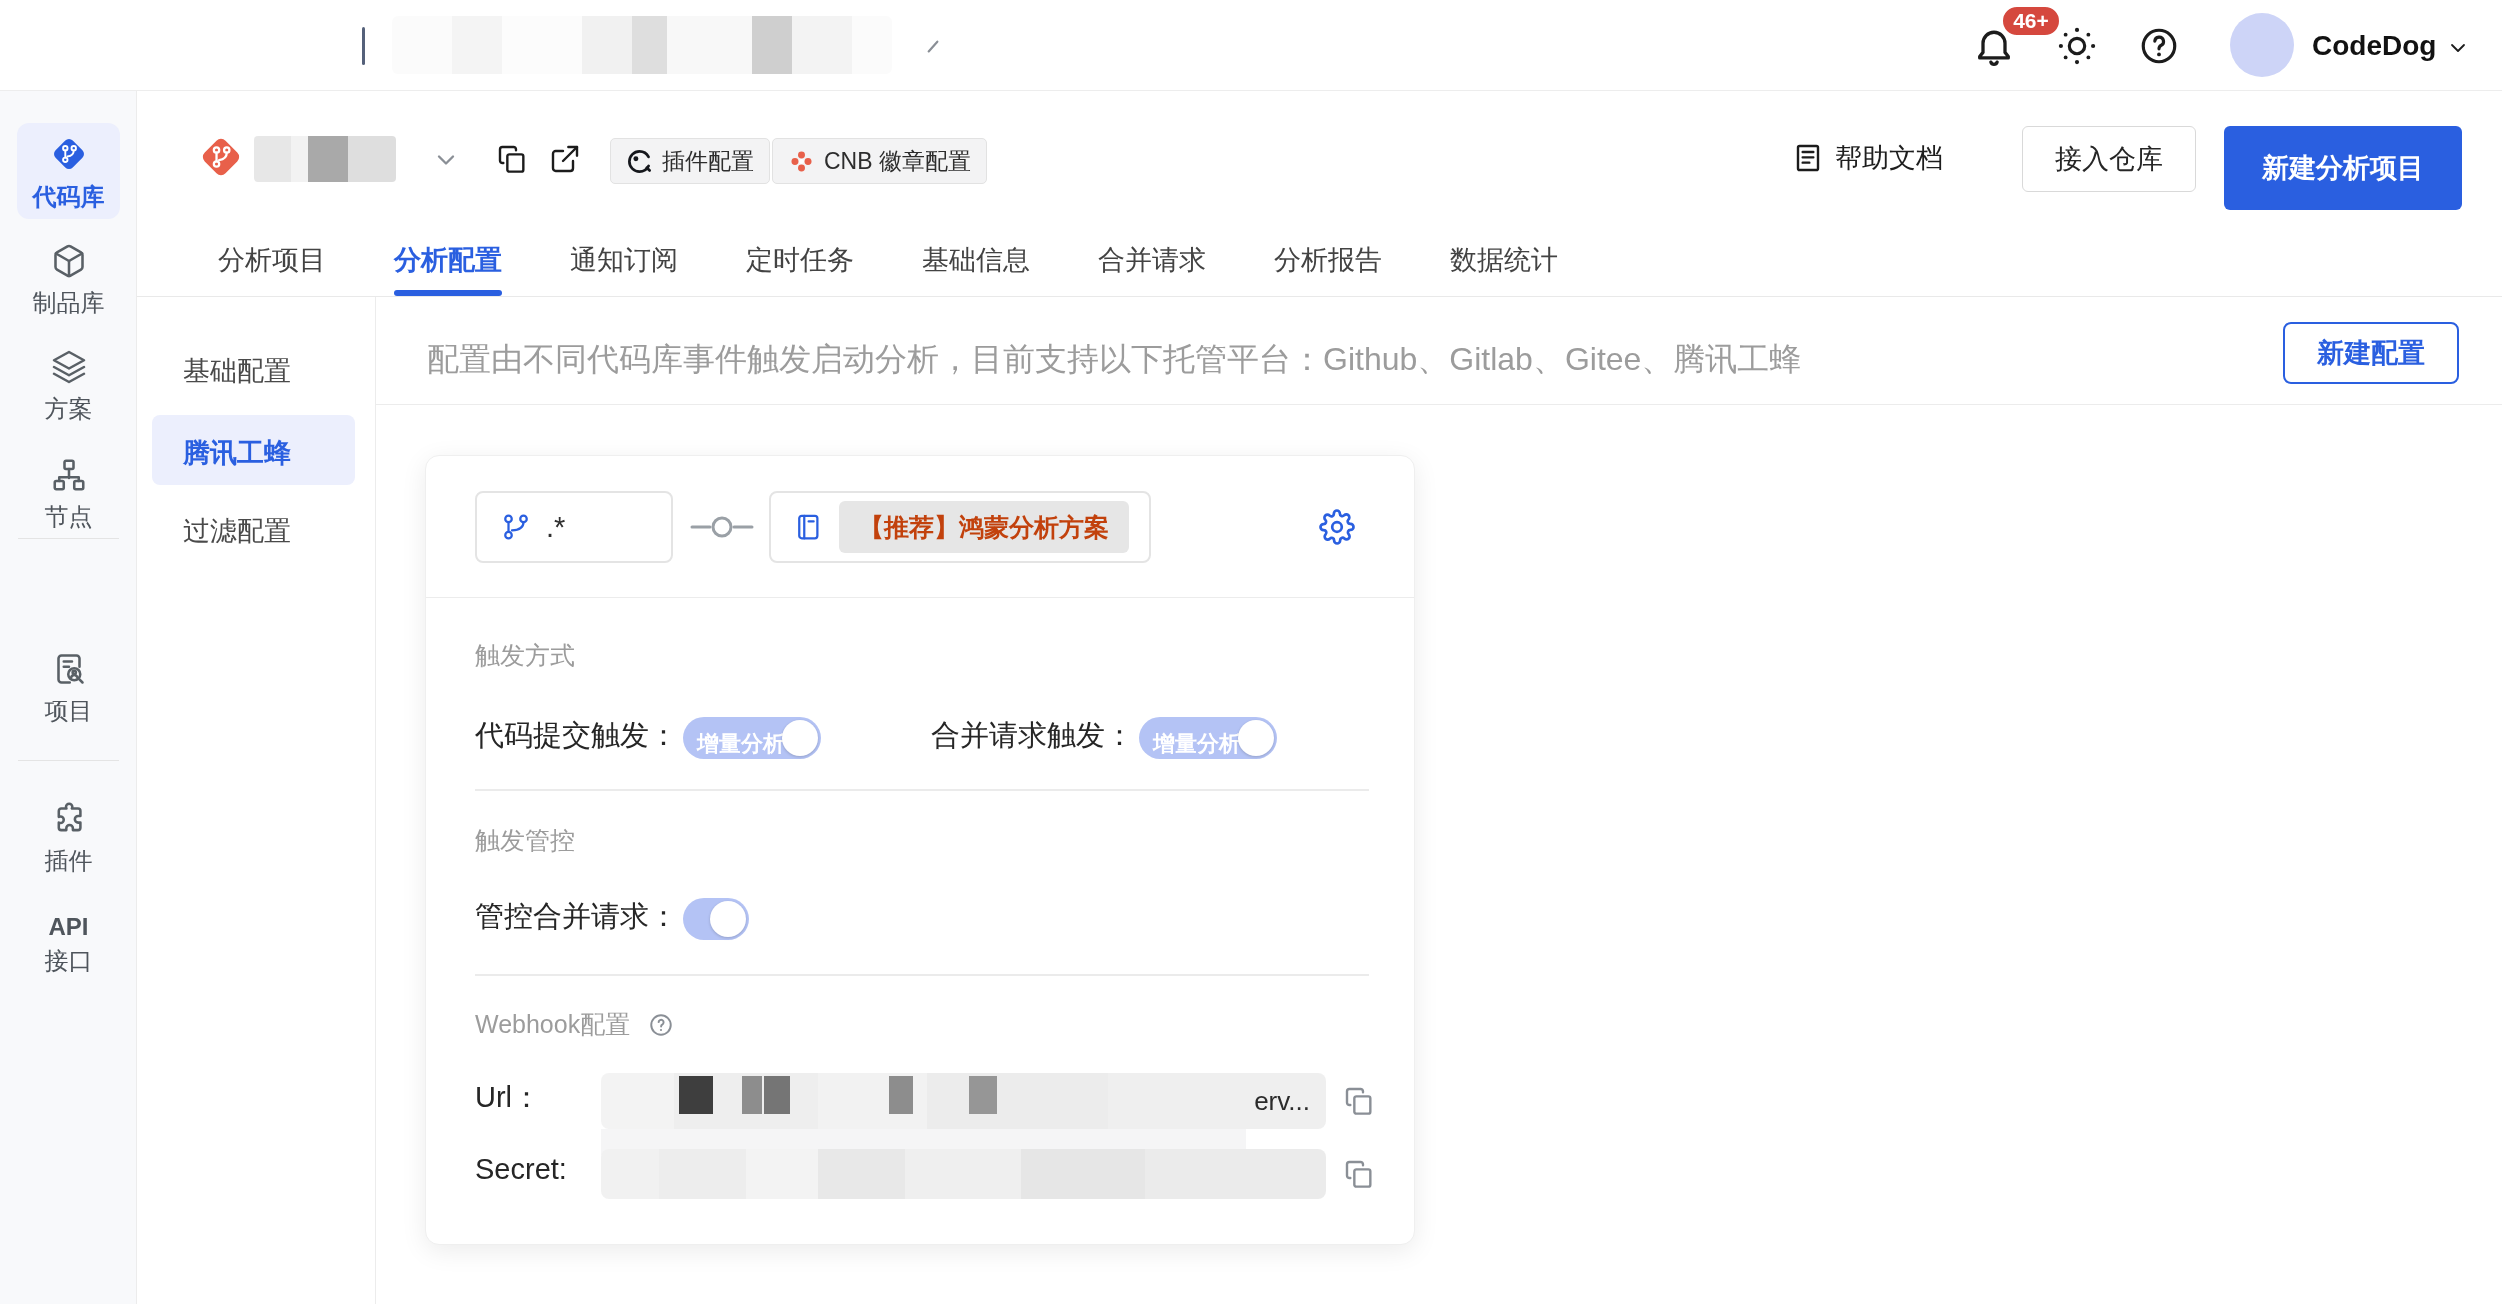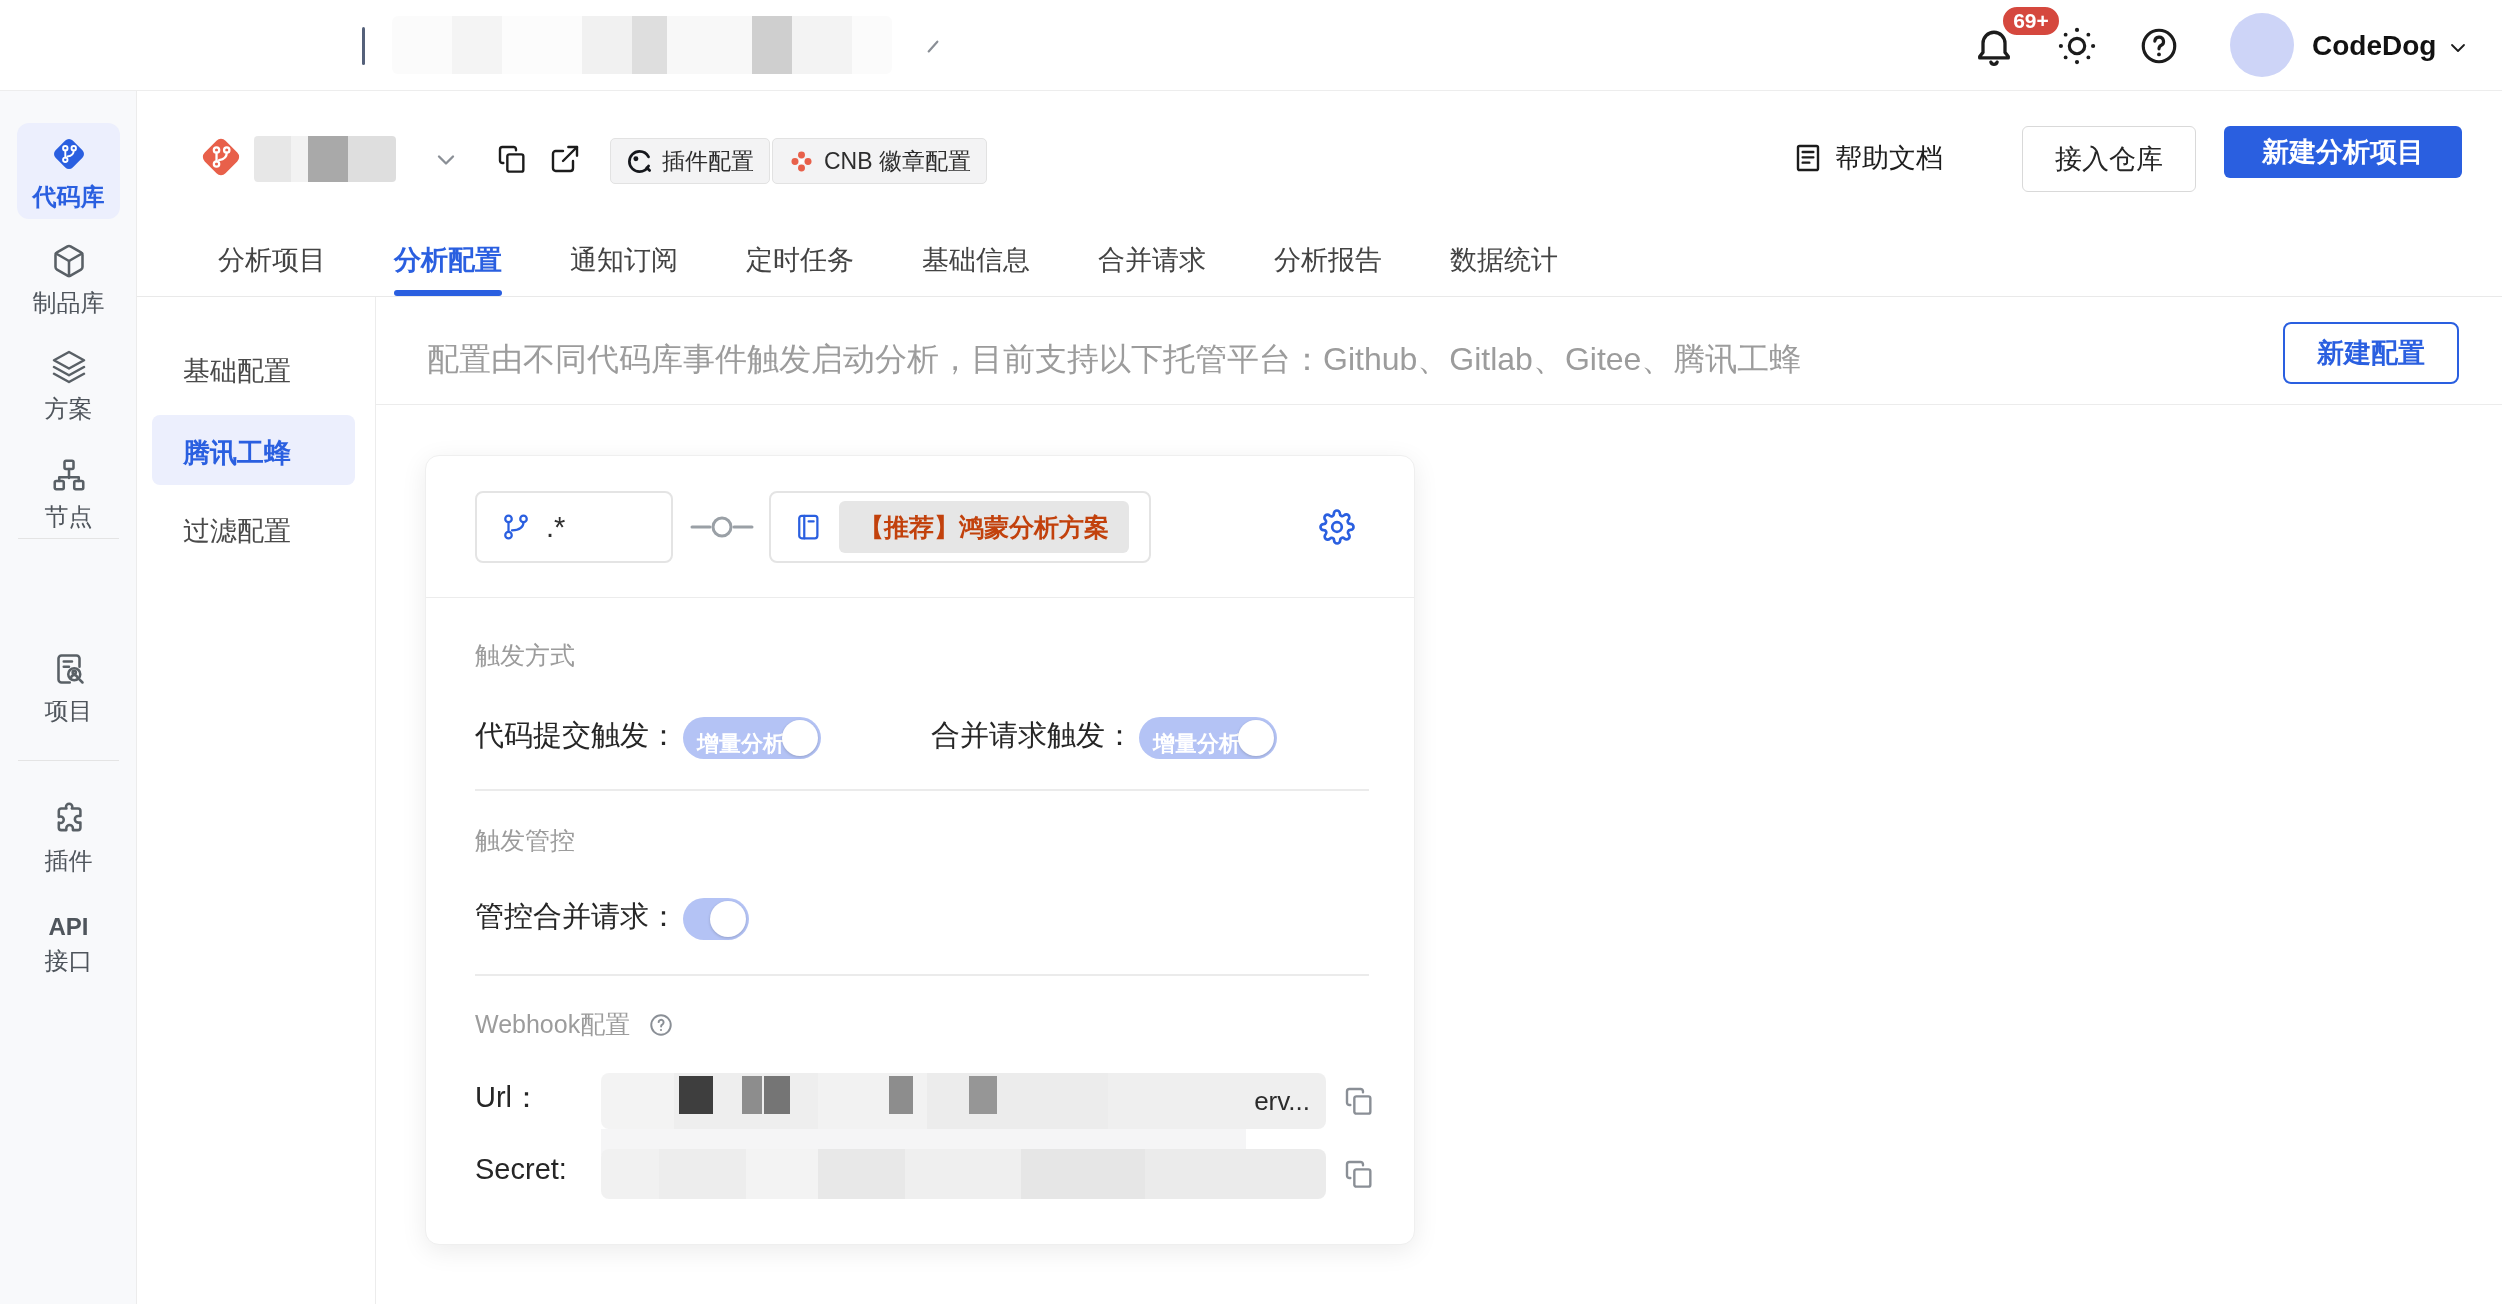--- a/index.html
+++ b/index.html
@@ -46,21 +46,21 @@
   .side-divider{left:18px;width:101px;height:1px;background:#e4e4e4;}
 
   
   .repo-redacted{left:254px;top:136px;width:142px;height:46px;border-radius:4px;
     background:linear-gradient(90deg,#e7e7e7 0 26%,#f2f2f2 26% 38%,#a9a9a9 38% 66%,#dedede 66% 100%);}
   .tag{top:138px;height:46px;background:#f3f3f4;border:1px solid #e2e2e2;border-radius:5px;
     display:flex;align-items:center;gap:9px;padding:0 15px;font-size:23px;color:#2d2d2d;white-space:nowrap;}
   .helpdoc{left:1792px;top:127px;height:62px;display:flex;align-items:center;gap:11px;font-size:27px;color:#1e1e1e;}
   .btn-outline{left:2022px;top:126px;width:174px;height:66px;border:1px solid #d9d9d9;border-radius:6px;background:#fff;
     display:flex;align-items:center;justify-content:center;font-size:27px;color:#262626;}
-  .btn-primary{left:2224px;top:126px;width:238px;height:52px;background:var(--blue);border-radius:6px;
+  .btn-primary{left:2224px;top:126px;width:238px;height:84px;background:var(--blue);border-radius:6px;
     display:flex;align-items:center;justify-content:center;font-size:27px;color:#fff;font-weight:600;}
 
   
   .tabs{left:137px;top:224px;width:2365px;height:73px;border-bottom:1px solid var(--border);
     display:flex;align-items:stretch;gap:68px;padding-left:81px;}
   .tab{position:relative;display:flex;align-items:center;font-size:27px;color:#434343;white-space:nowrap;}
   .tab.active{color:var(--blue);font-weight:700;}
   .tab.active::after{content:"";position:absolute;left:0;right:0;bottom:0;height:6px;border-radius:3px;background:var(--blue);}
 
   
@@ -118,21 +118,21 @@
         <path d="M8 17L16 8" class="stk-gray"></path>
       </svg>
   </span>
 
   <span class="abs" style="left:1972px;top:24px;">
     <svg width="44" height="44" viewBox="0 0 24 24">
       <path d="M18 15.5v-5a6 6 0 0 0-12 0v5l-1.8 2.2v.8h15.6v-.8L18 15.5z" class="stk-dark"></path>
       <path d="M10.3 20.8a1.8 1.8 0 0 0 3.4 0" class="stk-dark"></path>
     </svg>
   </span>
-  <div class="abs badge">69+</div>
+  <div class="abs badge">46+</div>
 
   <span class="abs" style="left:2056px;top:25px;">
     <svg width="42" height="42" viewBox="0 0 24 24">
       <circle cx="12" cy="12" r="4.4" class="stk-dark"></circle>
       <g fill="#1c1c1c">
         <circle cx="12" cy="2.8" r="1.2"></circle>
           <circle cx="12" cy="21.2" r="1.2"></circle>
         <circle cx="2.8" cy="12" r="1.2"></circle>
           <circle cx="21.2" cy="12" r="1.2"></circle>
         <circle cx="5.5" cy="5.5" r="1.1"></circle>

